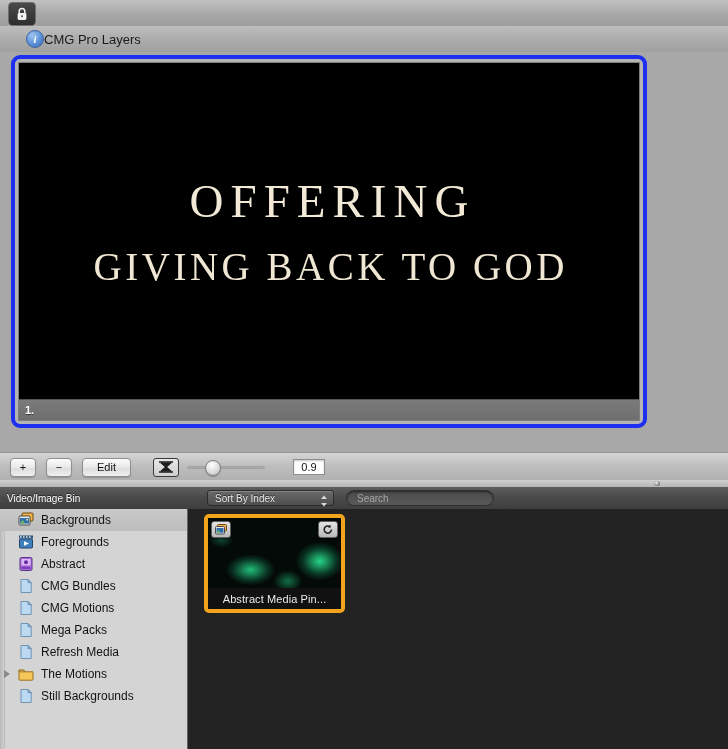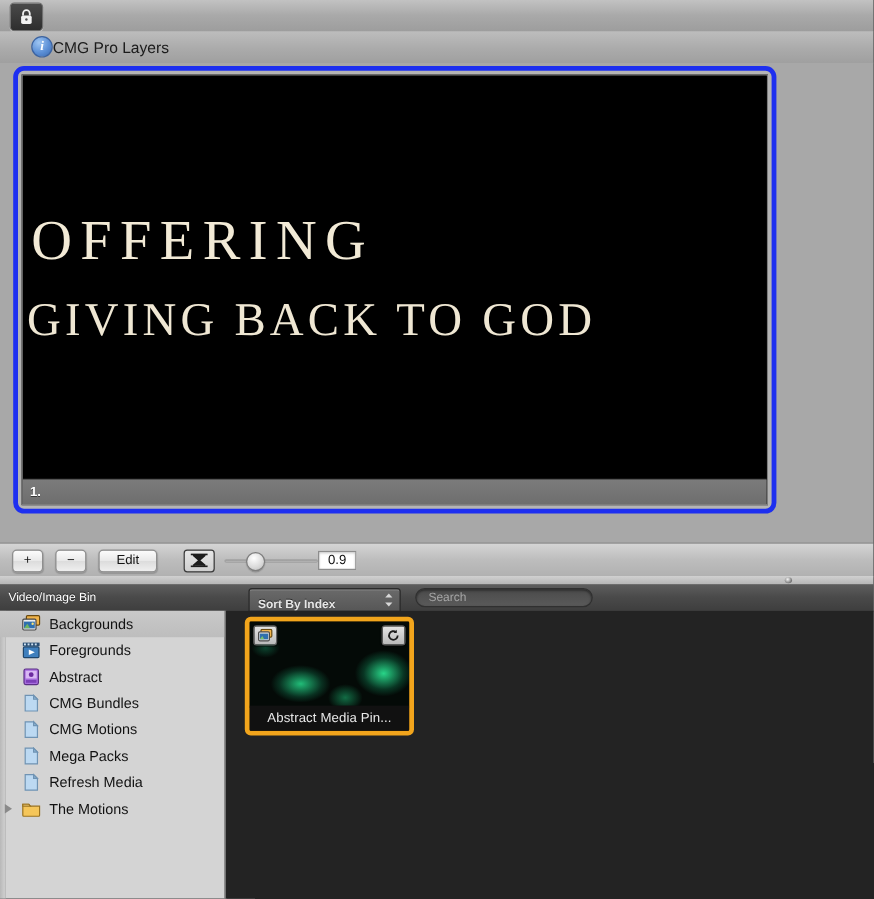--- a/index.html
+++ b/index.html
@@ -89,21 +89,21 @@
     overflow: hidden;
   }
   .slide-canvas {
     position: absolute;
     left: 0; top: 0;
     right: 0;
     bottom: 20px;
     background: #000;
     display: flex;
     flex-direction: column;
-    align-items: flex-start;
+    align-items: center;
     justify-content: center;
   }
   .slide-title {
     font-family: "Liberation Serif", serif;
     font-size: 47px;
     letter-spacing: 7px;
     color: #f2ead6;
     text-indent: 7px;
     line-height: 1;
     margin-bottom: 22px;
@@ -185,20 +185,21 @@
   .slider-thumb {
     position: absolute;
     left: 17px; top: 1px;
     width: 14px; height: 14px;
     border-radius: 50%;
     background: radial-gradient(circle at 40% 30%, #ffffff, #d9d9d9 60%, #b8b8b8 100%);
     border: 1px solid #7e7e7e;
     box-shadow: 0 1px 1px rgba(0,0,0,.22);
   }
   .value-field {
+    margin-left: 28px;
     width: 32px; height: 16px;
     background: #ffffff;
     border: 1px solid #8d8d8d;
     box-shadow: inset 0 1px 2px rgba(0,0,0,.22);
     font-size: 11px;
     color: #111;
     display: flex;
     align-items: center;
     justify-content: center;
     box-sizing: border-box;
@@ -233,29 +234,28 @@
   .bin-title {
     margin-left: 7px;
     font-size: 10px;
     font-weight: normal;
     color: #ffffff;
     text-shadow: 0 -1px 0 rgba(0,0,0,.6);
   }
   .sort-select {
     position: absolute;
     left: 207px; top: 3px;
-    width: 127px; height: 28px;
+    width: 127px; height: 16px;
     border-radius: 3px;
     background: linear-gradient(to bottom, #6a6a6a, #4e4e4e);
     border: 1px solid #2b2b2b;
     box-shadow: inset 0 1px 0 rgba(255,255,255,.18);
     display: flex;
     align-items: center;
     box-sizing: border-box;
-    font-weight: bold;
   }
   .sort-label {
     margin-left: 7px;
     font-size: 10px;
     color: #e6e6e6;
     text-shadow: 0 -1px 0 rgba(0,0,0,.6);
   }
   .sort-arrows {
     position: absolute;
     right: 5px; top: 2px;
@@ -527,20 +527,27 @@
               </svg></span>
             <span class="sb-label">Refresh Media</span>
           </div>
           <div class="sb-item">
             <span class="sb-disc"></span>
             <span class="sb-icon"><svg width="16" height="16" viewBox="0 0 16 16">
                 <path d="M1 4.2h5l1.3 1.6H15v7.6a.8.8 0 0 1-.8.8H1.8a.8.8 0 0 1-.8-.8z" fill="#f5c65a" stroke="#9a7320"></path>
                 <path d="M1 4.2h5l1.3 1.6H1z" fill="#ffdd8a" stroke="#9a7320"></path>
               </svg></span>
             <span class="sb-label">The Motions</span>
+          </div>
+          <div class="sb-item">
+            <span class="sb-icon"><svg width="16" height="16" viewBox="0 0 16 16">
+                <path d="M3 1.5h7l3.2 3.2v9.8H3z" fill="#bcd9f2" stroke="#6f93b3"></path>
+                <path d="M10 1.5v3.2h3.2z" fill="#8db6d8" stroke="#6f93b3"></path>
+              </svg></span>
+            <span class="sb-label">Still Backgrounds</span>
           </div>
         </div>
     </div>
 
     <div class="bin-content">
       <div class="thumb-cell">
         <div class="thumb-img"></div>
         <div class="badge badge-tl">
           <svg width="13" height="11" viewBox="0 0 13 11">
             <rect x="2.5" y="0.5" width="9" height="6.5" rx="1" fill="#f0b44a" stroke="#6a4a10"></rect>

